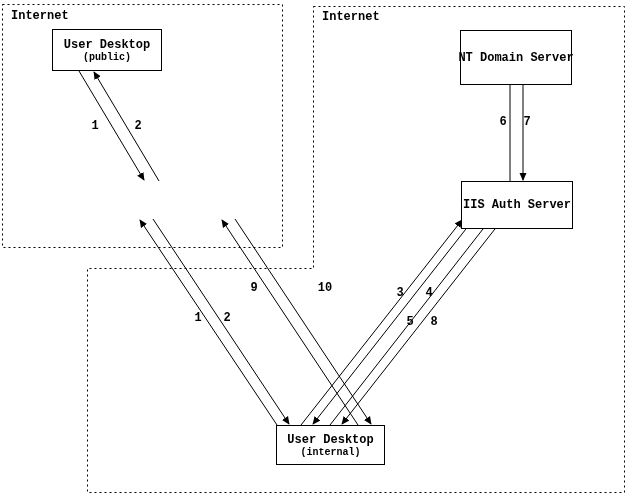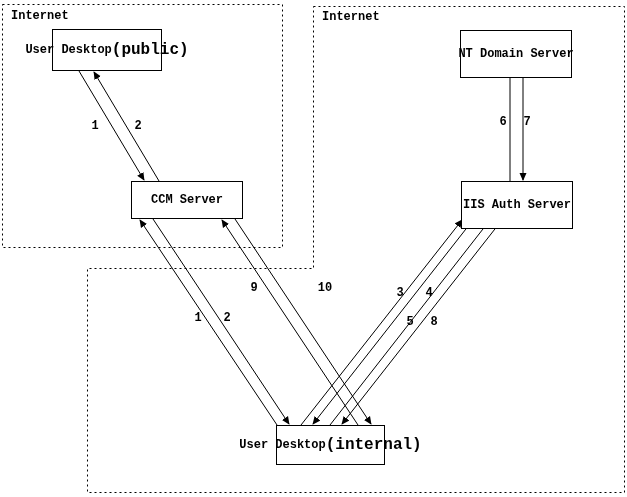--- a/index.html
+++ b/index.html
@@ -4,25 +4,25 @@
 <style>
   html,body { margin:0; padding:0; background:#ffffff; }
   .stage {
     position:relative; width:627px; height:497px; background:#ffffff; overflow:hidden;
     font-family:"Liberation Mono","DejaVu Sans Mono",monospace; color:#000;
   }
   svg.wires { position:absolute; left:0; top:0; z-index:0; }
   .node {
     position:absolute; box-sizing:border-box; z-index:2;
     background:#ffffff; border:1px solid #000000;
-    display:flex; flex-direction:row; align-items:center; justify-content:center;
+    display:flex; flex-direction:column; align-items:center; justify-content:center;
     text-align:center;
   }
   .node .title   { font-size:12px; font-weight:bold; line-height:14px; white-space:nowrap; }
-  .node .subtitle{ font-size:16px; font-weight:bold; line-height:11px; white-space:nowrap; }
+  .node .subtitle{ font-size:10px; font-weight:bold; line-height:11px; white-space:nowrap; }
   .region-label  { position:absolute; z-index:1; font-size:12px; font-weight:bold; white-space:nowrap; }
   .edge-label    { position:absolute; z-index:1; font-size:12px; font-weight:bold; transform:translate(-50%,-50%); white-space:nowrap; }
 </style>
 </head>
 <body>
 
 <div class="stage">
 
   <svg class="wires" width="627" height="497" viewBox="0 0 627 497">
     <defs>
@@ -54,25 +54,22 @@
   </svg>
 
   <div class="region-label" style="left:11px; top:9px;">Internet</div>
   <div class="region-label" style="left:322px; top:10px;">Internet</div>
 
   <div class="node" style="left:52px; top:29px; width:110px; height:42px;">
     <div class="title">User Desktop</div>
     <div class="subtitle">(public)</div>
   </div>
 
-  <div class="node" style="left:131px; top:181px; width:112px; height:38px;">
-    <div class="title">CCM Server</div>
-  </div>
 
-  <div class="node" style="left:460px; top:30px; width:112px; height:48px;">
+  <div class="node" style="left:460px; top:30px; width:112px; height:55px;">
     <div class="title">NT Domain Server</div>
   </div>
 
   <div class="node" style="left:461px; top:181px; width:112px; height:48px;">
     <div class="title">IIS Auth Server</div>
   </div>
 
   <div class="node" style="left:276px; top:425px; width:109px; height:40px;">
     <div class="title">User Desktop</div>
     <div class="subtitle">(internal)</div>

